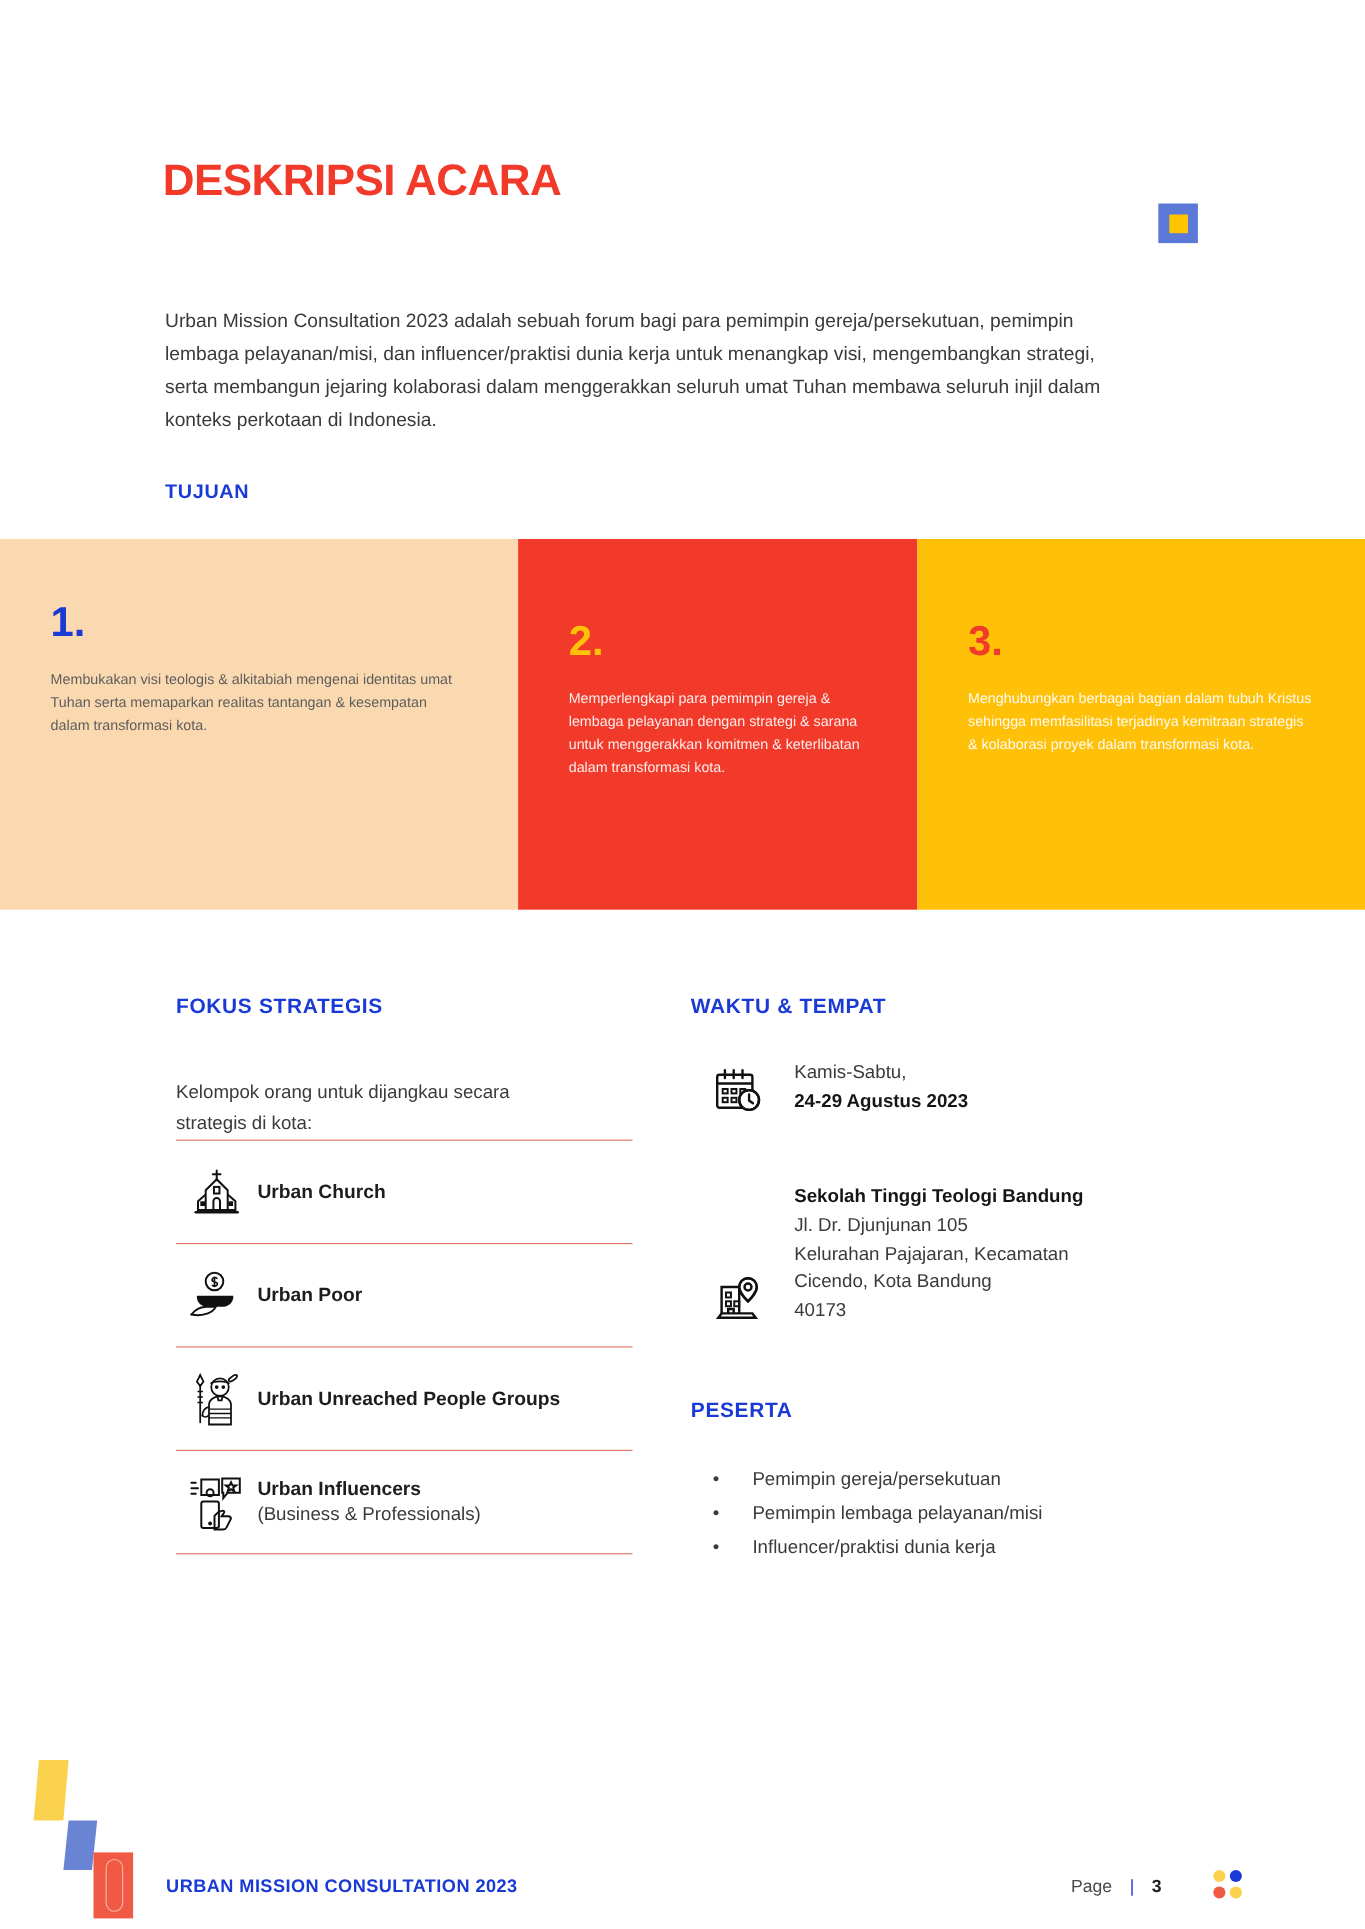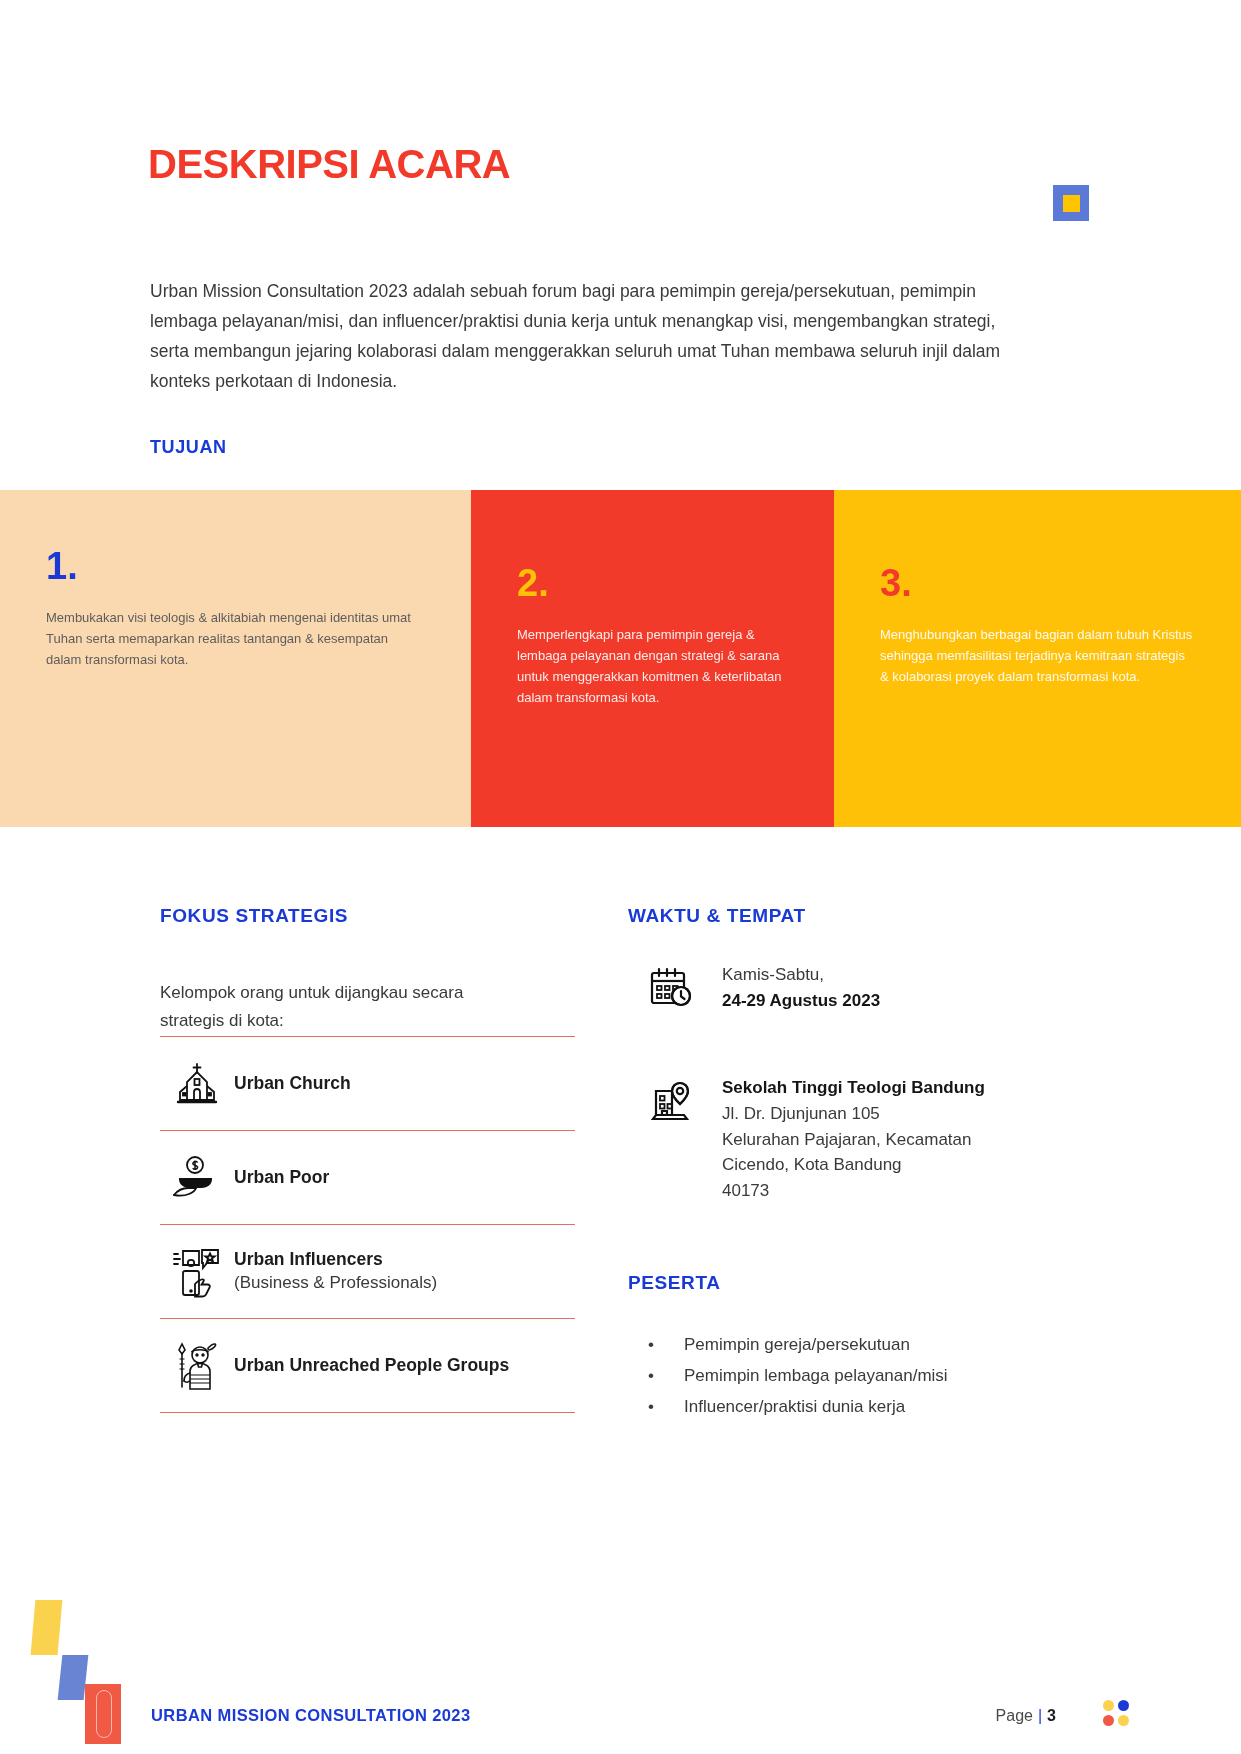--- a/index.html
+++ b/index.html
@@ -160,21 +160,21 @@
   
   .label-waktu {
     position: absolute;
     left: 628px;
     top: 905px;
     font-size: 19px;
   }
   .info-row {
     position: absolute;
     display: flex;
-    align-items: flex-start;
+    align-items: flex-end;
     padding-left: 12px;
   }
   .info-date { left: 638px; top: 962px; }
   .info-venue { left: 638px; top: 1075px; }
   .info-icon {
     width: 72px;
     flex: 0 0 72px;
     display: flex;
     justify-content: flex-start;
     color: #111;
@@ -254,21 +254,21 @@
     color: #1a3ad6;
   }
   .footer-page {
     position: absolute;
     right: 185px;
     top: 1707px;
     font-size: 16px;
     color: #4a4a4a;
     display: flex;
     align-items: center;
-    gap: 5px;
+    gap: 16px;
   }
   .footer-page .sep { color: #1a3ad6; }
   .footer-page .num { font-weight: 700; color: #1d1d1d; }
   .footer-dots {
     position: absolute;
     right: 112px;
     top: 1700px;
     display: grid;
     grid-template-columns: 11px 11px;
     grid-gap: 4px;
@@ -342,39 +342,20 @@
         <circle cx="24" cy="10" r="8"></circle>
         <path d="M24 5.5v9M26.6 7.6a2.6 2.6 0 0 0-4.8 1c0 2.4 4.8 1.2 4.8 3.5a2.6 2.6 0 0 1-4.8 1" stroke-width="1.5"></path>
         <path d="M8 24h33c0 5.5-4.5 9-10.5 9H18.5C12.5 33 8 29.5 8 24z" fill="#111" stroke="none"></path>
         <path d="M8 24h33" stroke-width="2"></path>
         <path d="M3 40c4-5 9-7 14-7h8" stroke-linecap="round"></path>
         <path d="M3 40c5.5 1 10 1 15-1 3.5-1.4 6-3 7-6" stroke-linecap="round"></path>
       </svg>
     </div>
     <div class="focus-text">
       <div class="focus-title">Urban Poor</div>
-    </div>
-  </div>
-
-  <div class="focus-row">
-    <div class="focus-icon">
-      <svg width="52" height="52" viewBox="0 0 52 52" fill="none" stroke="#111" stroke-width="1.8">
-        <path d="M3 8h4M3 13h6M3 18h4" stroke-linecap="round"></path>
-        <path d="M12 5h16v14H12z"></path>
-        <circle cx="20" cy="17" r="3.2"></circle>
-        <path d="M31 4h16v13H36l-4 5v-5h-1z"></path>
-        <path d="M39 7.5l1.4 3h3.2l-2.6 2 1 3.2-3-2-3 2 1-3.2-2.6-2h3.2z"></path>
-        <rect x="12" y="25" width="16" height="24" rx="2"></rect>
-        <circle cx="20" cy="45" r="0.9" fill="#111"></circle>
-        <path d="M24 38c2-2.5 4.5-4 6.5-4.5 2-.5 3 .5 2 2l-2 3h6c2 0 3 1.5 2 3l-3.5 7c-.8 1.5-2 2-3.5 2H24z"></path>
-      </svg>
-    </div>
-    <div class="focus-text">
-      <div class="focus-title">Urban Influencers</div>
-      <div class="focus-sub">(Business &amp; Professionals)</div>
     </div>
   </div>
 
   <div class="focus-row">
     <div class="focus-icon">
       <svg width="50" height="54" viewBox="0 0 50 54" fill="none" stroke="#111" stroke-width="1.6">
         <path d="M10 14v34" stroke-linecap="round"></path>
         <path d="M10 5 7 11l3 4 3-4z"></path>
         <path d="M7.5 20h5M7.5 25h5M7.5 30h5" stroke-width="1.2"></path>
         <circle cx="28" cy="16" r="8"></circle>
@@ -387,20 +368,39 @@
         <path d="M18 36h20M18 40h20M18 44h20" stroke-width="1.2"></path>
         <path d="M18 34c-4 1-6 4-6 8" stroke-linecap="round"></path>
         <path d="M12 42c1.5 1.5 4 1.5 5.5 0" stroke-linecap="round"></path>
       </svg>
     </div>
     <div class="focus-text">
       <div class="focus-title">Urban Unreached People Groups</div>
     </div>
   </div>
 
+  <div class="focus-row">
+    <div class="focus-icon">
+      <svg width="52" height="52" viewBox="0 0 52 52" fill="none" stroke="#111" stroke-width="1.8">
+        <path d="M3 8h4M3 13h6M3 18h4" stroke-linecap="round"></path>
+        <path d="M12 5h16v14H12z"></path>
+        <circle cx="20" cy="17" r="3.2"></circle>
+        <path d="M31 4h16v13H36l-4 5v-5h-1z"></path>
+        <path d="M39 7.5l1.4 3h3.2l-2.6 2 1 3.2-3-2-3 2 1-3.2-2.6-2h3.2z"></path>
+        <rect x="12" y="25" width="16" height="24" rx="2"></rect>
+        <circle cx="20" cy="45" r="0.9" fill="#111"></circle>
+        <path d="M24 38c2-2.5 4.5-4 6.5-4.5 2-.5 3 .5 2 2l-2 3h6c2 0 3 1.5 2 3l-3.5 7c-.8 1.5-2 2-3.5 2H24z"></path>
+      </svg>
+    </div>
+    <div class="focus-text">
+      <div class="focus-title">Urban Influencers</div>
+      <div class="focus-sub">(Business &amp; Professionals)</div>
+    </div>
+  </div>
+
 </div>
 
 <h2 class="section-label label-waktu">WAKTU &amp; TEMPAT</h2>
 
 <div class="info-row info-date">
   <div class="info-icon">
     <svg width="46" height="44" viewBox="0 0 46 44" fill="none" stroke="#111" stroke-width="2.2">
       <rect x="2" y="7" width="32" height="30" rx="2"></rect>
       <path d="M2 15h32"></path>
       <path d="M9 3v7M17 3v7M25 3v7" stroke-linecap="round"></path>

